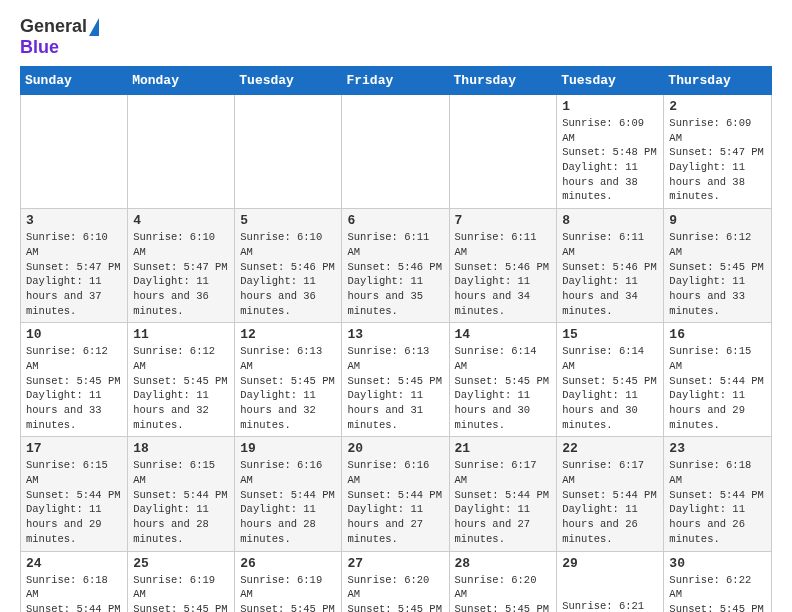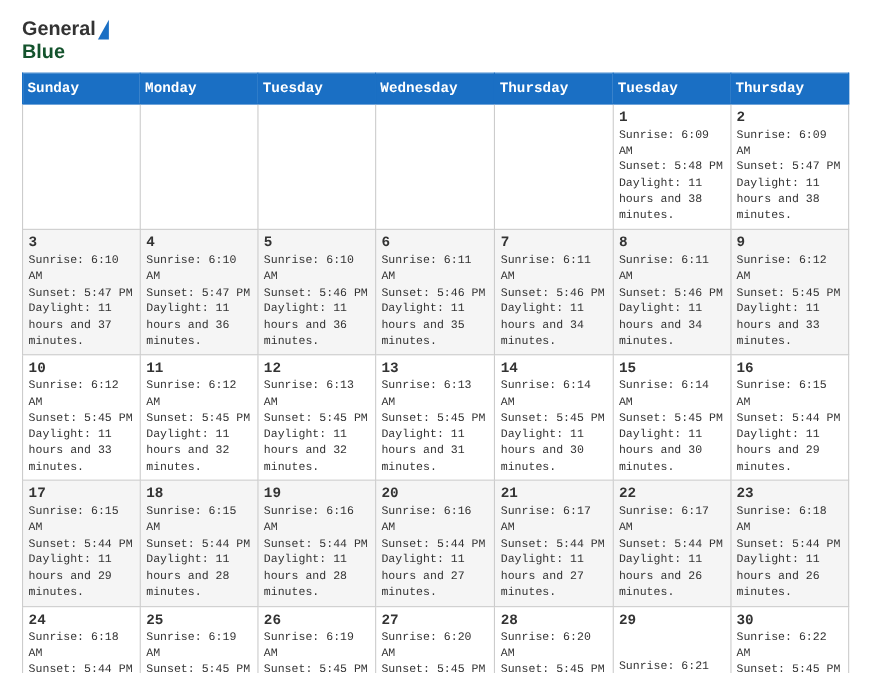--- a/index.html
+++ b/index.html
@@ -93,36 +93,36 @@
 </head>
 <body>
 
 <div class="header-area">
   <div class="logo">
     <div class="logo-row">
       <span style="font-size:18px;font-weight:bold;color:#333;">General</span>
       <span class="logo-triangle"></span>
     </div>
     <div class="logo-row">
-      <span style="font-size:18px;font-weight:bold;color:#14532d;">Blue</span>
+      <span style="font-size:18px;font-weight:bold;color:#6d28d9;">Blue</span>
     </div>
   </div>
   <div class="title-area">
     <div class="month-title"></div>
     <div class="location-title"></div>
   </div>
 </div>
 
 <table>
   <thead>
     <tr>
     <th>Sunday</th>
         <th>Monday</th>
         <th>Tuesday</th>
-        <th>Wednesday</th>
+        <th>Friday</th>
         <th>Thursday</th>
         <th>Tuesday</th>
         <th>Thursday</th>
       </tr>
   </thead>
   <tbody id="calendar-body">
   <tr>
         <td class="empty-cell"></td>
         <td class="empty-cell"></td>
         <td class="empty-cell"></td>

